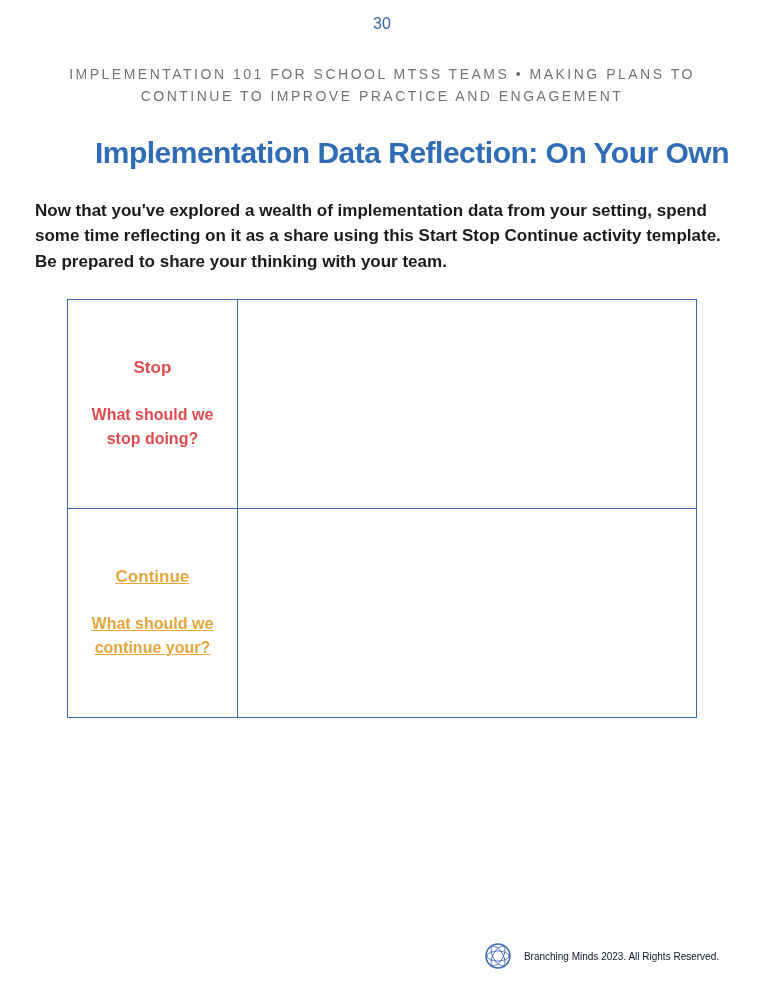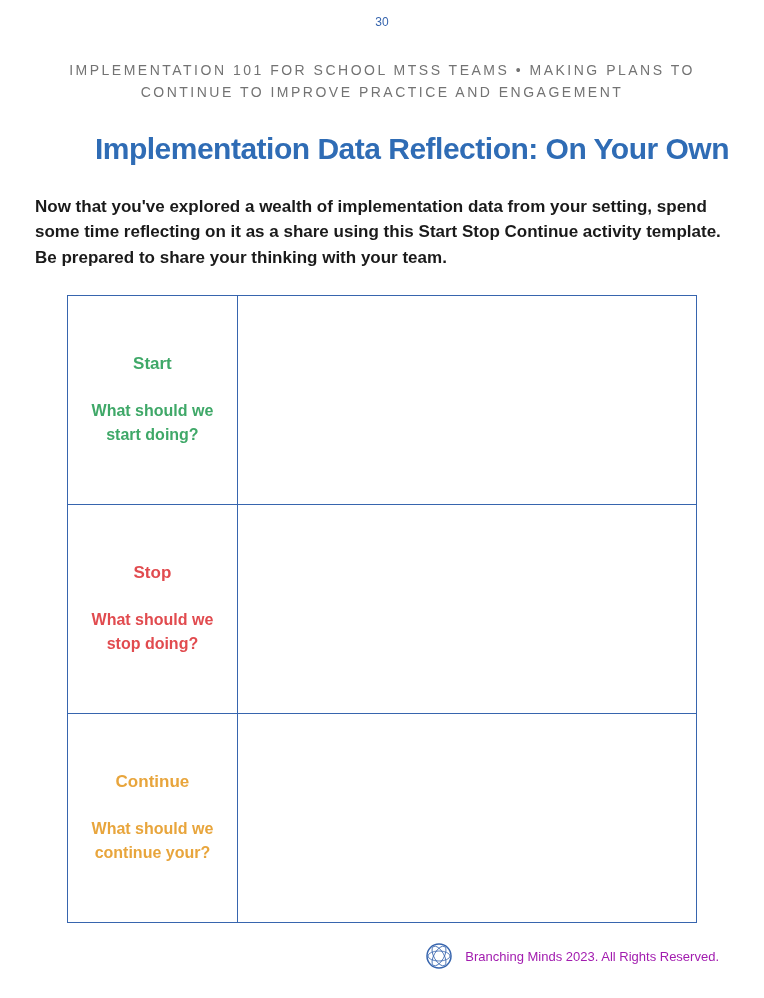--- a/index.html
+++ b/index.html
@@ -11,21 +11,21 @@
       font-family: 'Segoe UI', Arial, sans-serif;
       width: 764px;
       height: 998px;
       background: #ffffff;
       padding: 15px 35px 20px 35px;
       position: relative;
     }
     .page-number {
       text-align: center;
       color: #3765ae;
-      font-size: 12px;
+      font-size: 16px;
       margin-bottom: 30px;
     }
     .header-label {
       text-align: center;
       color: #737373;
       font-size: 14px;
       letter-spacing: 2.5px;
       line-height: 1.6;
       margin-bottom: 28px;
       font-weight: 500;
@@ -75,58 +75,52 @@
       line-height: 1.5;
     }
     .start-color {
       color: #3fa868;
     }
     .stop-color {
       color: #e14b4f;
     }
     .continue-color {
       color: #e8a53c;
+      text-decoration: underline;
     }
     .footer {
       position: absolute;
       bottom: 28px;
       right: 45px;
       display: flex;
       align-items: center;
       gap: 12px;
     }
     .footer-text {
-      color: #a21caf;
-      font-size: 13px;
+      color: #0f172a;
+      font-size: 10px;
     }
     .logo-icon {
       width: 28px;
       height: 28px;
     }
   </style>
 </head>
 <body>
 
 <div class="page-number">30</div>
 
 <div class="header-label">IMPLEMENTATION 101 FOR SCHOOL MTSS TEAMS • MAKING PLANS TO CONTINUE TO IMPROVE PRACTICE AND ENGAGEMENT</div>
 
 <h1 class="main-title">Implementation Data Reflection: On Your Own</h1>
 
 <p class="intro-text">Now that you've explored a wealth of implementation data from your setting, spend some time reflecting on it as a share using this Start Stop Continue activity template.  Be prepared to share your thinking with your team.</p>
 
 <table class="activity-table">
   <tbody>
-      <tr>
-    <td class="label-cell">
-      <div class="section-label start-color">Start</div>
-      <div class="section-question start-color">What should we start doing?</div>
-    </td>
-    <td class="content-cell"></td>
-  </tr>
   <tr>
     <td class="label-cell">
       <div class="section-label stop-color">Stop</div>
       <div class="section-question stop-color">What should we stop doing?</div>
     </td>
     <td class="content-cell"></td>
   </tr>
   <tr>
     <td class="label-cell">
       <div class="section-label continue-color">Continue</div>

